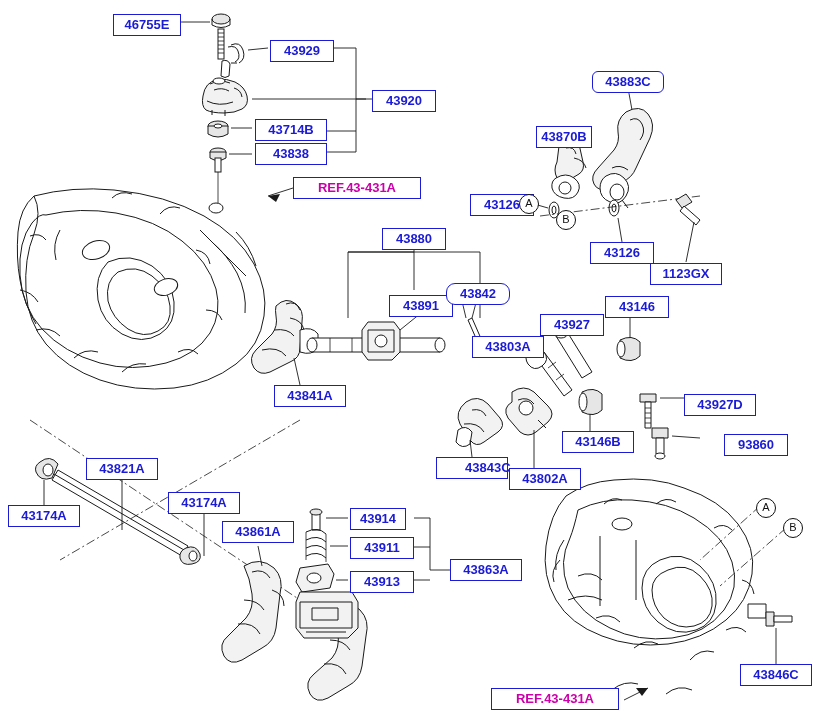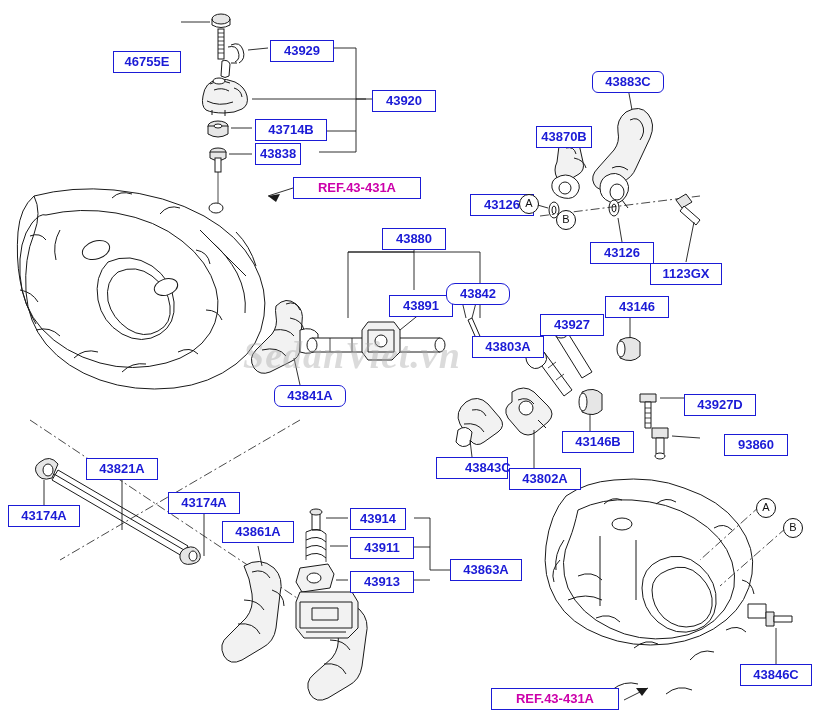--- a/index.html
+++ b/index.html
@@ -377,45 +377,44 @@
     <path class="dash" d="M760 506 L700 560"></path>
     <path class="dash" d="M786 528 L720 586"></path>
 
     <path class="lead" d="M624 700 L648 688"></path>
     <path class="fk" d="M648 688 l-12 0 l6 8 z"></path>
 
     <path class="lead" d="M348 252 L480 252"></path>
     <path class="lead" d="M480 252 L480 318"></path>
   </svg>
 
-  <div class="watermark">SedanViet.vn</div>
-
-  <div class="label" style="left:113px; top:14px;  width:68px;margin-top:37px;">46755E</div>
+
+  <div class="label" style="left:113px; top:14px;  width:68px;">46755E</div>
   <div class="label" style="left:270px; top:40px;  width:64px;">43929</div>
   <div class="label" style="left:372px; top:90px;  width:64px;">43920</div>
   <div class="label" style="left:255px; top:119px; width:72px;">43714B</div>
-  <div class="label" style="left:255px; top:143px; width:46px;">43838</div>
+  <div class="label" style="left:255px; top:143px; width:72px;">43838</div>
   <div class="label" style="left:592px; top:71px;  width:72px;border-radius:6px;">43883C</div>
   <div class="label" style="left:536px; top:126px; width:56px;">43870B</div>
   <div class="label" style="left:470px; top:194px; width:64px;">43126</div>
   <div class="label" style="left:590px; top:242px; width:64px;">43126</div>
   <div class="label" style="left:650px; top:263px; width:72px;">1123GX</div>
   <div class="label ref" style="left:293px; top:177px; width:128px;">REF.43-431A</div>
   <div class="label" style="left:382px; top:228px; width:64px;">43880</div>
   <div class="label" style="left:389px; top:295px; width:64px;">43891</div>
   <div class="label" style="left:446px; top:283px; width:64px;border-radius:9px;">43842</div>
   <div class="label" style="left:472px; top:336px; width:72px;">43803A</div>
   <div class="label" style="left:540px; top:314px; width:64px;">43927</div>
   <div class="label" style="left:605px; top:296px; width:64px;">43146</div>
   <div class="label" style="left:684px; top:394px; width:72px;">43927D</div>
   <div class="label" style="left:700px; top:434px; width:64px;margin-left:24px;">93860</div>
   <div class="label" style="left:562px; top:431px; width:72px;">43146B</div>
   <div class="label" style="left:436px; top:457px; width:72px;padding-left:28px;">43843C</div>
   <div class="label" style="left:509px; top:468px; width:72px;">43802A</div>
-  <div class="label" style="left:274px; top:385px; width:72px;border-radius:7px;">43841A</div>
+  <div class="label" style="left:274px; top:385px; width:72px;">43841A</div>
   <div class="label" style="left:86px;  top:458px; width:72px;">43821A</div>
   <div class="label" style="left:168px; top:492px; width:72px;">43174A</div>
   <div class="label" style="left:8px;   top:505px; width:72px;">43174A</div>
   <div class="label" style="left:222px; top:521px; width:72px;">43861A</div>
   <div class="label" style="left:350px; top:508px; width:56px;">43914</div>
   <div class="label" style="left:350px; top:537px; width:64px;">43911</div>
   <div class="label" style="left:350px; top:571px; width:64px;">43913</div>
   <div class="label" style="left:450px; top:559px; width:72px;">43863A</div>
   <div class="label" style="left:740px; top:664px; width:72px;">43846C</div>
   <div class="label ref" style="left:491px; top:688px; width:128px;">REF.43-431A</div>

